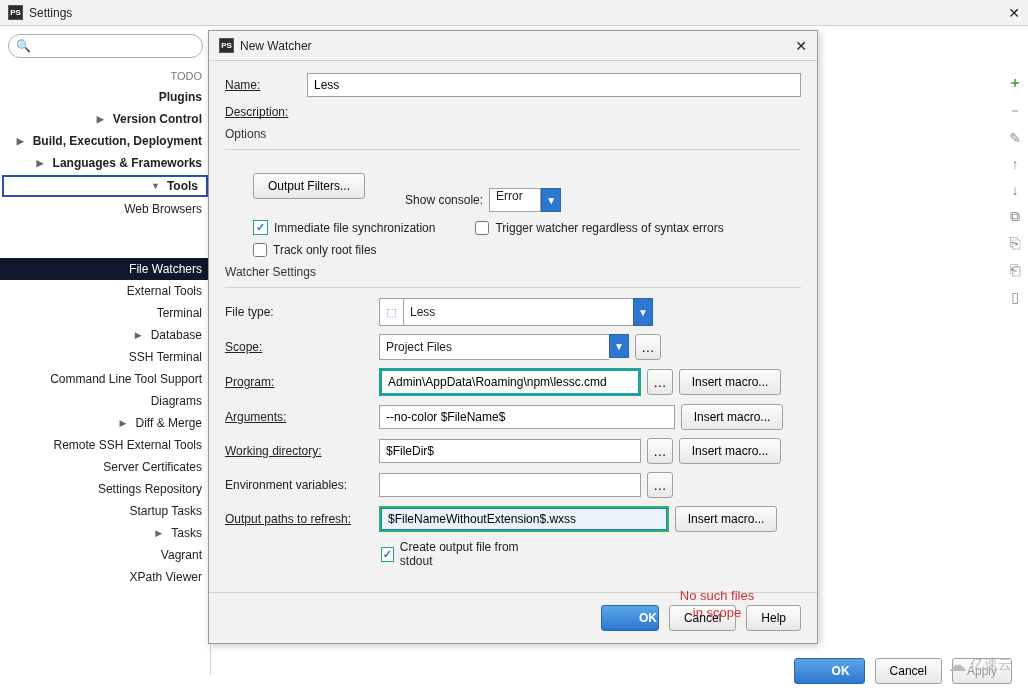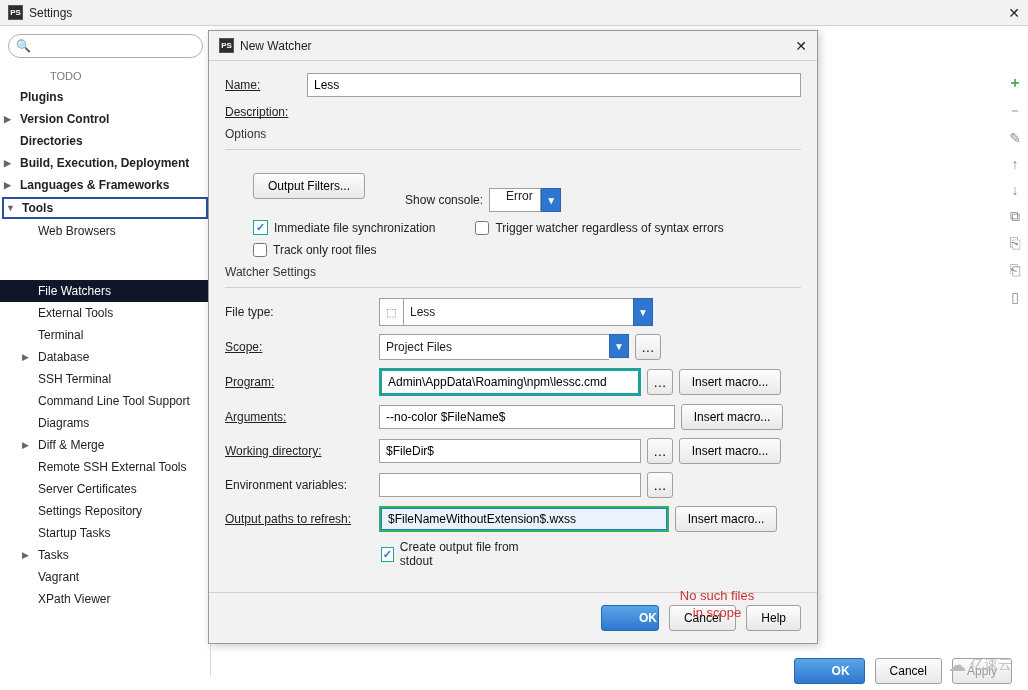--- a/index.html
+++ b/index.html
@@ -8,21 +8,21 @@
   .title-left { display: flex; align-items: center; gap: 6px; }
   .app-icon { width: 15px; height: 15px; background: #2d2d2d; border: 1px solid #555; display: flex; align-items: center; justify-content: center; }
   .app-icon span { color: #fff; font-size: 8px; font-weight: bold; }
   .title-close { font-size: 14px; cursor: pointer; }
   .search-row { padding: 8px; }
   .search-wrap { position: relative; }
   .search-input { width: 195px; height: 24px; border: 1px solid #b0b0b0; border-radius: 12px; padding: 0 10px 0 24px; font-size: 12px; }
   .search-icon { position: absolute; left: 8px; top: 5px; color: #888; font-size: 12px; }
   .main { display: flex; height: 610px; }
   .sidebar { width: 210px; background: #fff; overflow-y: auto; padding-top: 0; }
-  .tree-item { padding: 4px 8px; display: flex; align-items: center; cursor: pointer; white-space: nowrap; }
+  .tree-item { padding: 4px 8px; display: flex; align-items: center; cursor: pointer; white-space: nowrap; justify-content: flex-end; }
   .tree-item.lvl0 { padding-left: 20px; font-weight: bold; }
   .tree-item.lvl2 { padding-left: 38px; }
   .tree-item .caret { width: 12px; display: inline-block; color: #666; margin-left: -16px; margin-right: 4px; font-size: 9px; }
   .tree-item.selected { background: #0f172a; color: #fff; margin-top: 38px; }
   .tree-item.tools-box { border: 2px solid #2b4fa8; margin: 1px 2px; padding-top: 2px; padding-bottom: 2px; padding-left:18px;}
   .tree-item.todo { padding-left: 50px; color: #777; font-size: 11px;}
   .content-area { flex: 1; position: relative; background: #fff; border-left: 1px solid #d8d8d8; }
   .gutter { position: absolute; right: 4px; top: 8px; display: flex; flex-direction: column; gap: 10px; color: #888; }
   .gutter span { cursor: pointer; font-size: 14px; text-align:center; width:18px;}
   .gutter .plus { color: #389e40; font-weight: bold; }
@@ -36,21 +36,21 @@
   .txt { flex: 1; height: 24px; border: 1px solid #a0a0a0; padding: 0 6px; font-size: 12px; background: #fff; }
   .section-label { font-size: 12px; color: #333; margin: 6px 0 8px 0; display:block;}
   .hr { border: none; border-top: 1px solid #d0d0d0; margin: 6px 0 10px 0; }
   .opts-row { display: flex; align-items: center; margin-bottom: 8px; gap: 40px; padding-left: 28px; }
   .btn { height: 26px; padding: 0 14px; border: 1px solid #a0a0a0; background: linear-gradient(#fdfdfd,#e8e8e8); border-radius: 3px; cursor: pointer; font-size: 12px; }
   .btn.primary { background: linear-gradient(#5aa6e6,#2e77d0); border-color: #2866b0; color: #fff; font-weight: bold; padding-left: 37px; }
   .chk { display: flex; align-items: center; gap: 6px; }
   .chk input { width: 14px; height: 14px; }
   .console-row { display:flex; align-items:center; gap:6px;margin-top:28px;}
   .select-wrap { display:flex; align-items:center; }
-  .select { height: 24px; border: 1px solid #a0a0a0; padding: 0 16px; background: #fff; font-size: 12px; }
+  .select { height: 24px; border: 1px solid #a0a0a0; padding: 0 6px; background: #fff; font-size: 12px; }
   .select-caret { width: 20px; height: 24px; background: #2e77d0; color: #fff; display: flex; align-items: center; justify-content: center; border: 1px solid #2866b0; cursor: pointer; font-size: 10px; }
   .ws { margin-top: 8px; }
   .ws-row { display: flex; align-items: center; margin-bottom: 8px; gap: 6px; }
   .ws-row label { width: 148px; }
   .ws-row .ul { text-decoration: underline; }
   .combo-ft { display: flex; flex: 1; }
   .combo-ft .ico { width: 24px; height: 28px; border: 1px solid #a0a0a0; border-right: none; background: #fff; display:flex;align-items:center;justify-content:center;color:#7a3fb3;font-size:11px;}
   .combo-ft .sel { flex:1; height: 28px; border: 1px solid #a0a0a0; border-right:none; background:#fff; display:flex;align-items:center;padding:0 6px;}
   .combo-scope { display: flex; flex: 1; }
   .combo-scope .sel { flex:1; height: 26px; border:1px solid #a0a0a0; border-right:none; background:#fff; display:flex;align-items:center;padding:0 6px;}
@@ -95,23 +95,20 @@
         <span>TODO</span>
       </div>
     <div class="tree-item lvl0">
         <span>Plugins</span>
       </div>
     <div class="tree-item lvl0">
         <span class="caret">▶</span>
         <span>Version Control</span>
       </div>
     <div class="tree-item lvl0">
-        <span>Directories</span>
-      </div>
-    <div class="tree-item lvl0">
         <span class="caret">▶</span>
         <span>Build, Execution, Deployment</span>
       </div>
     <div class="tree-item lvl0">
         <span class="caret">▶</span>
         <span>Languages &amp; Frameworks</span>
       </div>
     <div class="tree-item lvl0 tools-box">
         <span class="caret">▼</span>
         <span>Tools</span>

